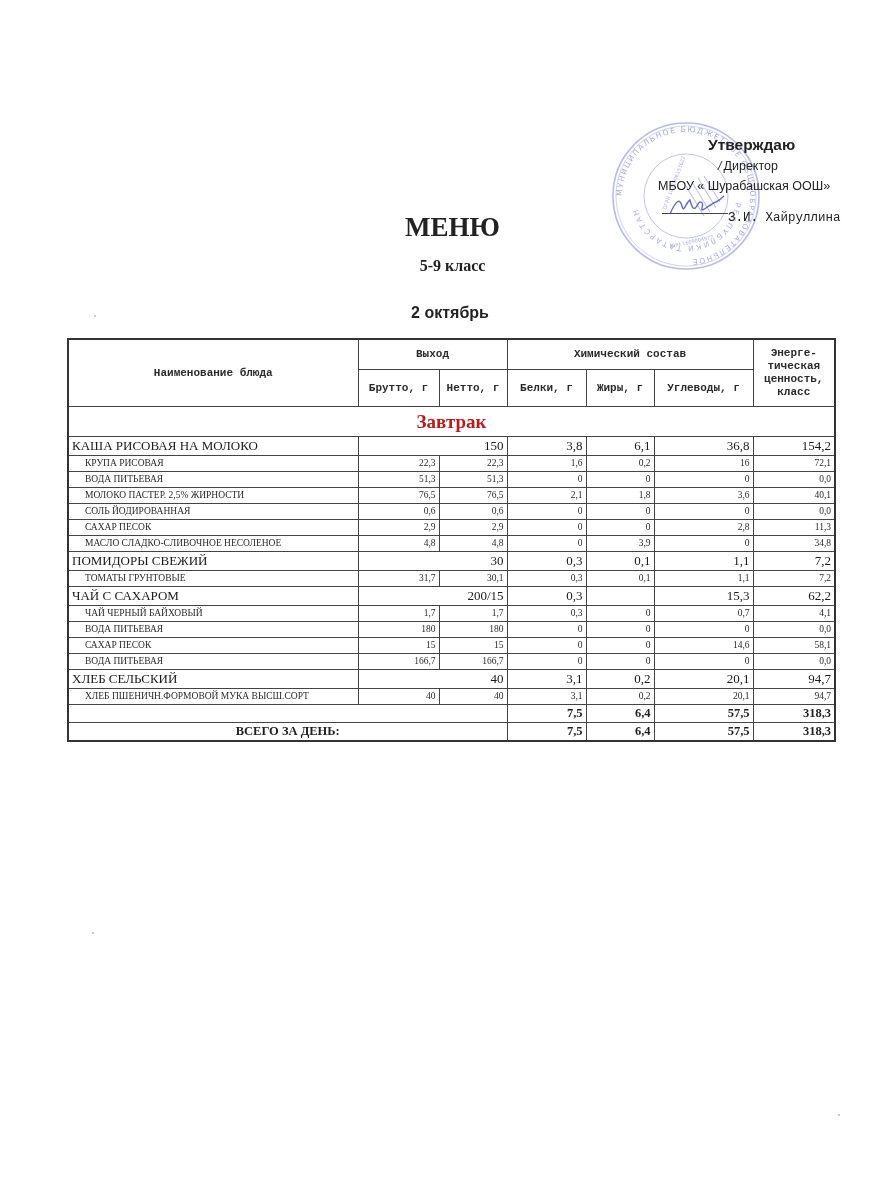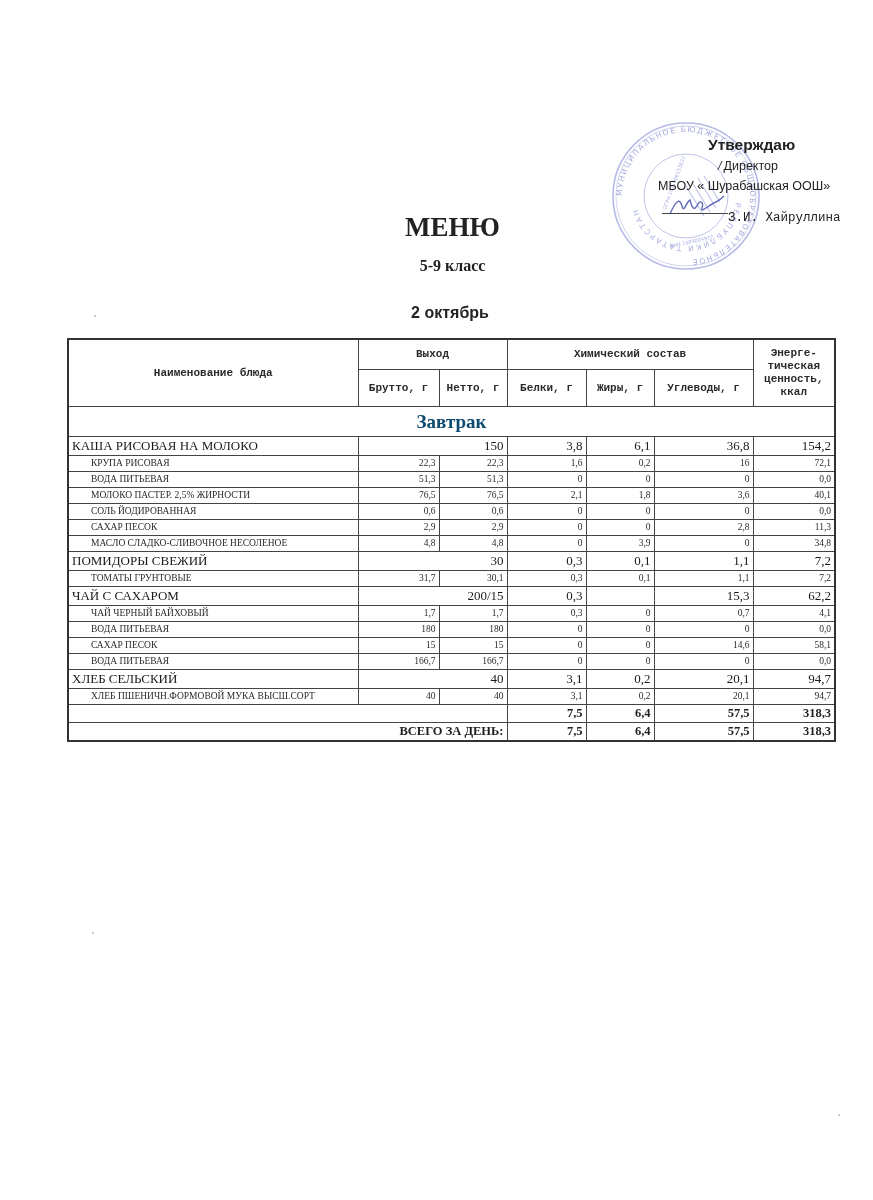--- a/index.html
+++ b/index.html
@@ -51,39 +51,39 @@
     }
     table.menu th {
       font-family: Liberation Mono, monospace; font-weight: bold; font-size: 11px;
       color: #2a2a2a; text-align: center; vertical-align: middle; line-height: 13px;
     }
     table.menu th.energy { white-space: normal; }
     tr.head1 th { height: 29px; }
     tr.head2 th { height: 36px; }
     tr.section td {
       height: 29px; text-align: center; font-family: "Liberation Serif", serif;
-      font-weight: bold; font-size: 19px; color: #0c4a6e;
+      font-weight: bold; font-size: 19px; color: #b91c1c;
     }
     tr.dish td {
       height: 18px; font-family: Liberation Serif, serif; font-size: 13px;
       color: #1a1a1a; line-height: 16px;
     }
     tr.dish td.num { text-align: right; font-family: "Liberation Serif", serif; font-size: 13px; }
     tr.ing td {
       height: 15px; font-family: "Liberation Serif", serif; font-size: 9.5px; color: #2a2a2a;
       line-height: 13px;
     }
-    tr.ing td.name { padding-left: 22px; }
+    tr.ing td.name { padding-left: 16px; }
     tr.ing td.num { text-align: right; }
     tr.total td {
       height: 17px; font-family: "Liberation Serif", serif; font-weight: bold; font-size: 12.5px;
       color: #1f1f1f;
     }
     tr.total td.num { text-align: right; }
-    tr.total td.label { text-align: right; }
+    tr.total td.label { text-align: center; }
 
     .speck { position: absolute; width: 2px; height: 2px; background: #b8b8b8; border-radius: 1px; }
   </style>
 </head>
 <body>
 
 <div class="stamp">
   <svg viewBox="0 0 152 152">
     <defs>
       <path id="stampOuter" d="M76,76 m-64,0 a64,64 0 1,1 128,0 a64,64 0 1,1 -128,0"></path>
@@ -134,21 +134,21 @@
     <col style="width:79px">
       <col style="width:68px">
       <col style="width:99px">
       <col style="width:82px">
   </colgroup>
   <tbody id="menu-body">
     <tr class="head1">
       <th rowspan="2">Наименование блюда</th>
       <th colspan="2">Выход</th>
       <th colspan="3">Химический состав</th>
-      <th rowspan="2" class="energy">Энерге-тическая ценность, ккал</th>
+      <th rowspan="2" class="energy">Энерге-тическая ценность, класс</th>
     </tr>
     <tr class="head2">
       <th>Брутто, г</th>
       <th>Нетто, г</th>
       <th>Белки, г</th>
       <th>Жиры, г</th>
       <th>Углеводы, г</th>
     </tr>
     <tr class="section">
       <td colspan="7">Завтрак</td>

